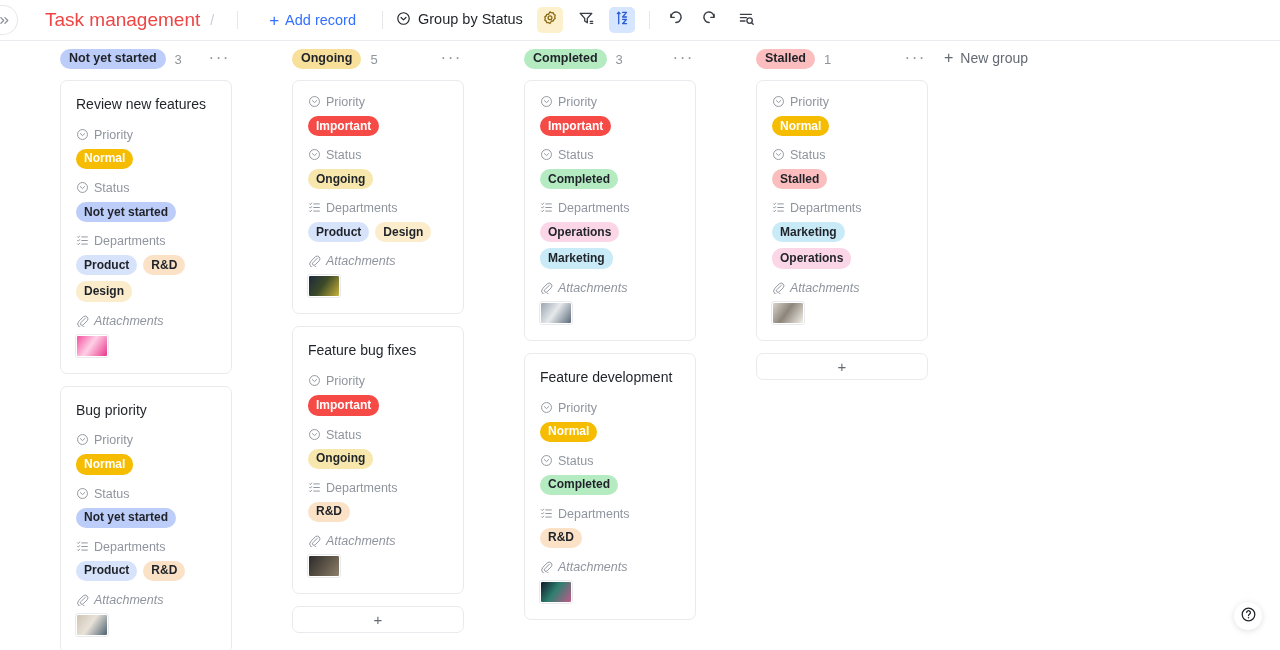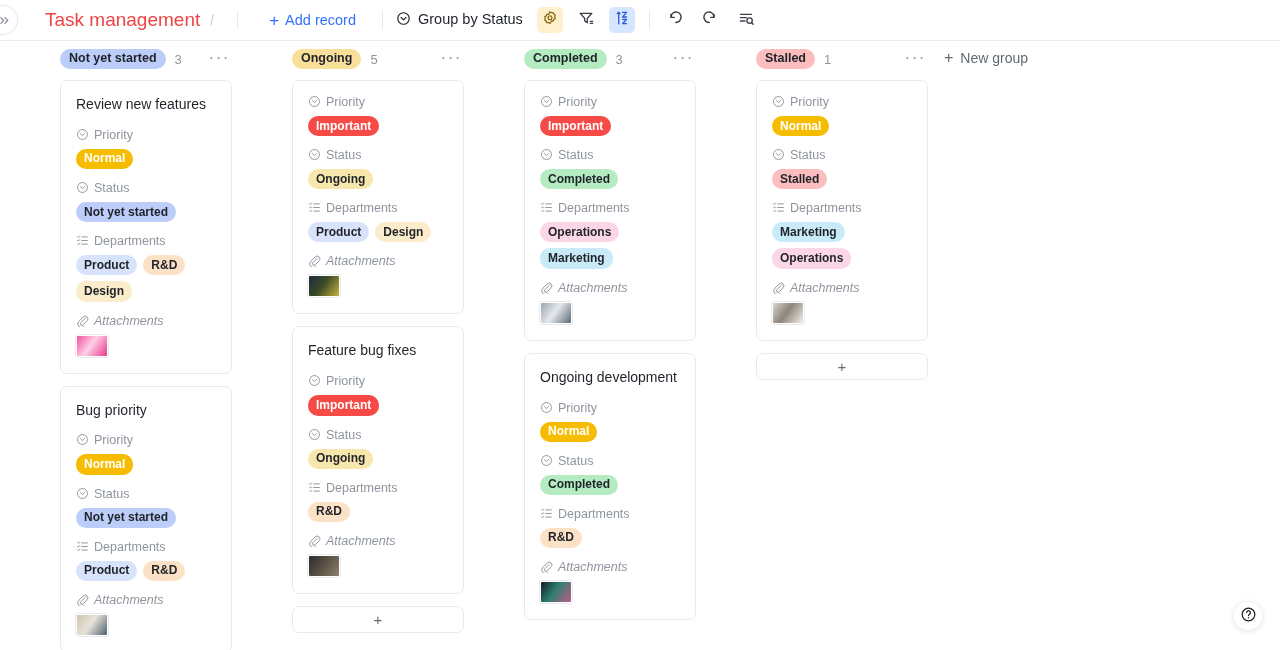--- a/index.html
+++ b/index.html
@@ -639,21 +639,21 @@
                 </svg>
               </span>
       <span>Attachments</span>
     </div>
             <div class="thumbs">
               <span class="thumb" style="background:linear-gradient(125deg,#9aa6b0 0%,#e6e9ec 46%,#5c6b78 100%)"></span>
             </div>
           </div>
     </div>
         <div class="card">
-      <div class="card-title">Ongoing development</div>
+      <div class="card-title">Feature development</div>
       <div class="field">
     <div class="field-label">
       <span>
                 <svg width="13" height="13" viewBox="0 0 16 16" fill="none" stroke="currentColor" stroke-width="1.2">
     <circle cx="8" cy="8" r="6.1"></circle>
                   <path d="M5.4 6.9L8 9.4l2.6-2.5" stroke-linecap="round" stroke-linejoin="round"></path>
                 </svg>
               </span>
       <span>Priority</span>
     </div>

